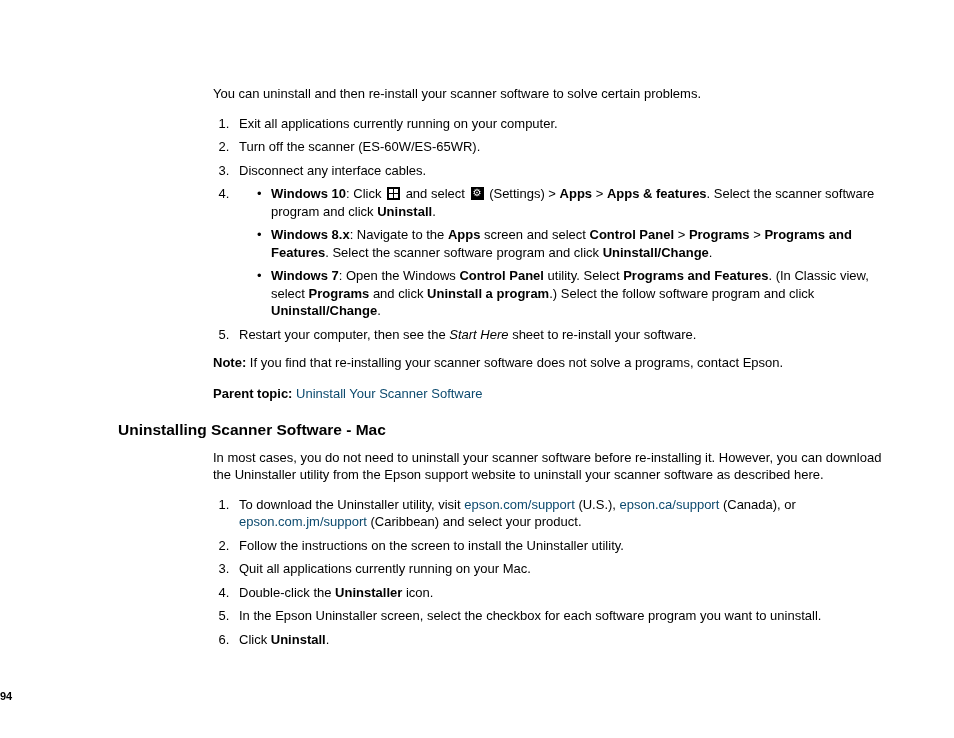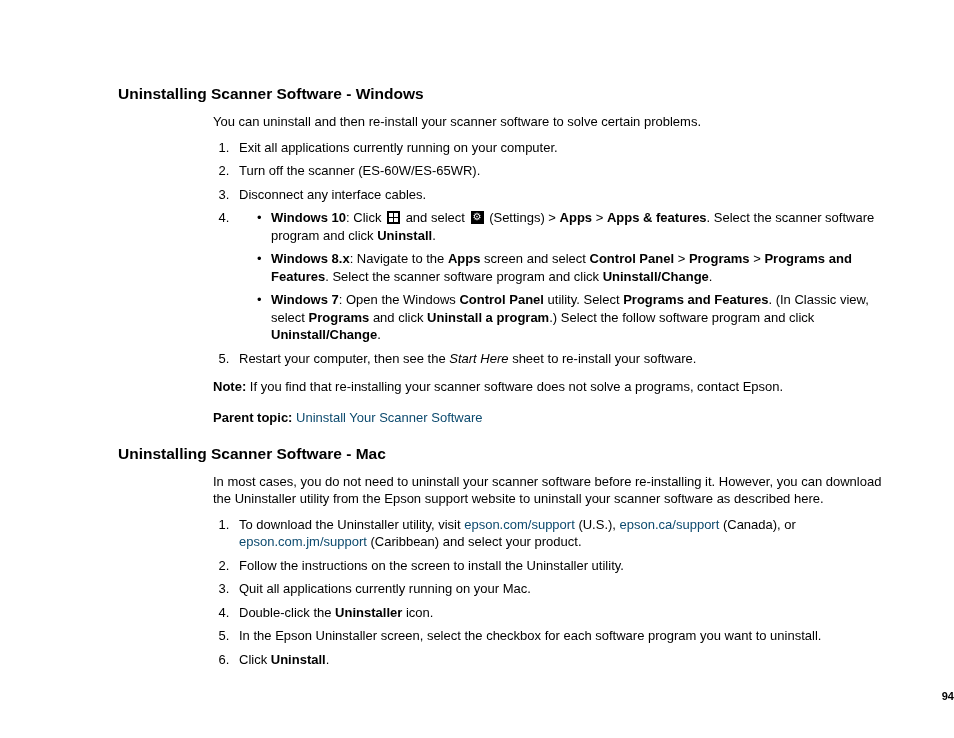--- a/index.html
+++ b/index.html
@@ -25,21 +25,21 @@
   }
   .body-indent {
     margin-left: 95px;
     font-size: 13px;
     line-height: 1.35;
   }
   .intro {
     margin: 0 0 8px 0;
   }
   ol.steps {
-    margin: 4px 0 6px 0;
+    margin: 12px 0 6px 0;
     padding-left: 20px;
   }
   ol.steps > li {
     padding-left: 6px;
     margin-bottom: 6px;
   }
   ul.sub {
     list-style: none;
     margin: 6px 0 2px 0;
     padding-left: 18px;
@@ -93,31 +93,30 @@
     text-align: center;
     font-size: 10px;
     line-height: 13px;
     color: #fff;
   }
   .page-number {
     position: absolute;
     bottom: 36px;
     left: 0;
     width: 954px;
-    text-align: right;
+    text-align: left;
     font-size: 11px;
     font-weight: bold;
   }
 </style>
 </head>
 <body>
 
 <div class="page">
 
-  <h2 class="section-title">Uninstalling Scanner Software - Windows</h2>
   <div class="body-indent">
     <p class="intro">You can uninstall and then re-install your scanner software to solve certain problems.</p>
     <ol class="steps">
       <li>Exit all applications currently running on your computer.</li>
       <li>Turn off the scanner (ES-60W/ES-65WR).</li>
       <li>Disconnect any interface cables.</li>
       <li>
         <ul class="sub">
           <li>
             <b>Windows 10</b><span>: Click </span><span class="icon-box win"></span><span> and select </span><span class="icon-box gear"></span><span> (Settings) &gt; </span><b>Apps</b><span> &gt; </span><b>Apps &amp; features</b><span>. Select the scanner software program and click </span><b>Uninstall</b><span>.</span>

